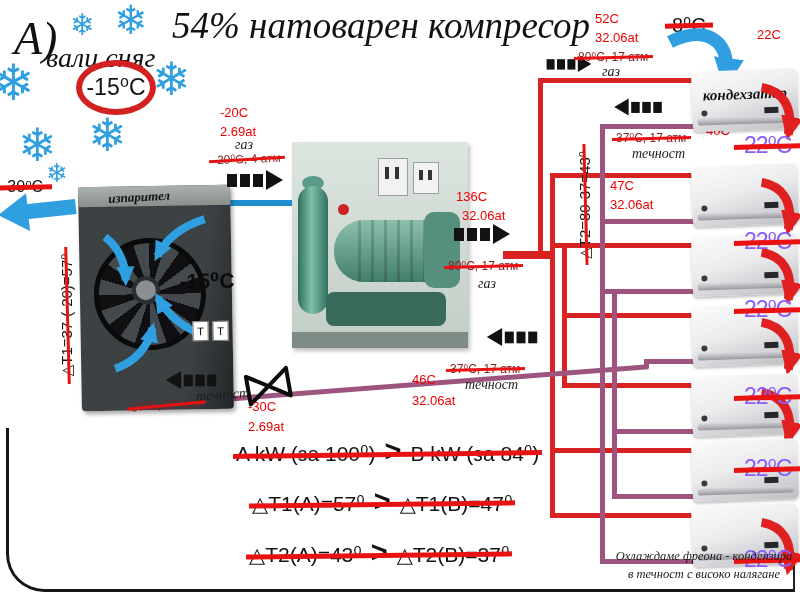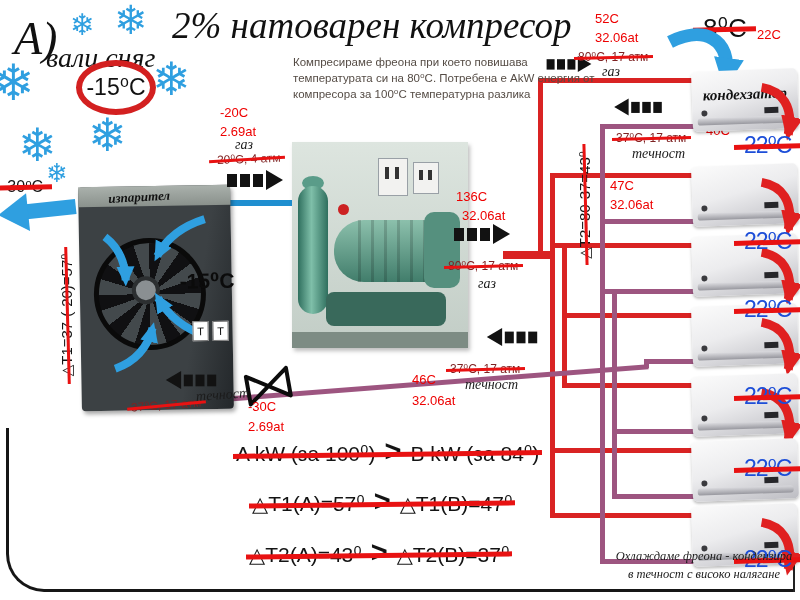--- a/index.html
+++ b/index.html
@@ -37,21 +37,21 @@
   .snow{position:absolute;color:var(--snow);line-height:1}
   
   .cunit{position:absolute;left:692px;width:106px;height:60px;border-radius:5px;transform:rotate(-2deg);
          background:linear-gradient(165deg,#fbfbfb 0%,#ececee 45%,#bdbdc3 100%);
          box-shadow:0 2px 3px rgba(0,0,0,.25)}
   .cunit .vent{position:absolute;left:5px;right:5px;bottom:6px;height:7px;border-radius:3px;
                background:linear-gradient(180deg,#d9d9dd,#97979e)}
   .cunit .disp{position:absolute;right:20px;bottom:16px;width:14px;height:6px;background:#26262a}
   .cunit .dot{position:absolute;left:9px;bottom:15px;width:6px;height:6px;border-radius:50%;background:#3a3a3e}
   .cunit svg{position:absolute;right:-6px;top:14px;overflow:visible}
-  .roomt{position:absolute;font-size:23px;color:#1d4ed8;letter-spacing:-1px;white-space:nowrap}
+  .roomt{position:absolute;font-size:23px;color:#8b5cf6;letter-spacing:-1px;white-space:nowrap}
   .fan{position:absolute;border-radius:50%;border:5px solid #0a0a0a;
        background:repeating-conic-gradient(#101012 0deg 18deg,#43494c 18deg 36deg)}
   .hub{position:absolute;border-radius:50%;background:#8a8f92;border:4px solid #2c2f31}
   .frow{position:absolute;display:flex;align-items:baseline;gap:9px;font-size:21px;color:#141414;white-space:nowrap}
   .frow .op{font-size:29px;font-weight:700;line-height:.8}
   .vt{position:absolute;font-size:15px;color:#141414;white-space:nowrap;text-align:center}
   .note{position:absolute;line-height:1.4}
 </style>
 </head>
 <body>
@@ -107,34 +107,33 @@
   <span class="snow" style="left:70px;top:10px;font-size:30px">❄</span>
   <span class="snow" style="left:114px;top:0px;font-size:40px">❄</span>
   <span class="snow" style="left:152px;top:56px;font-size:46px">❄</span>
   <span class="snow" style="left:-8px;top:58px;font-size:50px">❄</span>
   <span class="snow" style="left:88px;top:112px;font-size:46px">❄</span>
   <span class="snow" style="left:18px;top:122px;font-size:46px">❄</span>
   <span class="snow" style="left:46px;top:160px;font-size:26px">❄</span>
 
   <div class="abs serif" style="left:14px;top:12px;font-size:46px;font-style:italic">А)</div>
   <div class="abs serif" style="left:46px;top:42px;font-size:28px;font-style:italic;font-weight:400">вали сняг</div>
-  <div class="abs serif" style="left:172px;top:4px;font-size:37px;font-style:italic">2% натоварен компресор</div>
+  <div class="abs serif" style="left:172px;top:4px;font-size:37px;font-style:italic">54% натоварен компресор</div>
 
   <div class="abs" style="left:76px;top:60px;width:80px;height:55px;border:6px solid #d32020;border-radius:50%;
               display:flex;align-items:center;justify-content:center">
     <span style="font-size:23px">-15⁰C</span>
   </div>
 
-  <div class="note" style="left:293px;top:54px;width:302px;font-size:11.5px;color:#554c45">Компресираме фреона при което повишава температурата си на 80⁰C. Потребена е AkW енергия от компресора за 100⁰C температурна разлика</div>
 
   <div class="rlab" style="left:595px;top:10px">
     <div>52C</div>
     <div>32.06at</div>
   </div>
-  <div class="abs" style="left:703px;top:13px;font-size:26px">
+  <div class="abs" style="left:672px;top:13px;font-size:20px">
     <span class="sk skw">8⁰C</span>
   </div>
   <div class="rlab" style="left:757px;top:26px">22C</div>
   <svg class="abs" style="left:660px;top:24px;overflow:visible" width="88" height="76">
     <path d="M10,18 C42,2 72,12 66,56" stroke="#2f9fe0" stroke-width="13" fill="none" marker-end="url(#bM)"></path>
   </svg>
 
   <div class="darrow" style="left:541px;top:54px;transform:scale(.8)">
       <i></i>
       <i></i>

